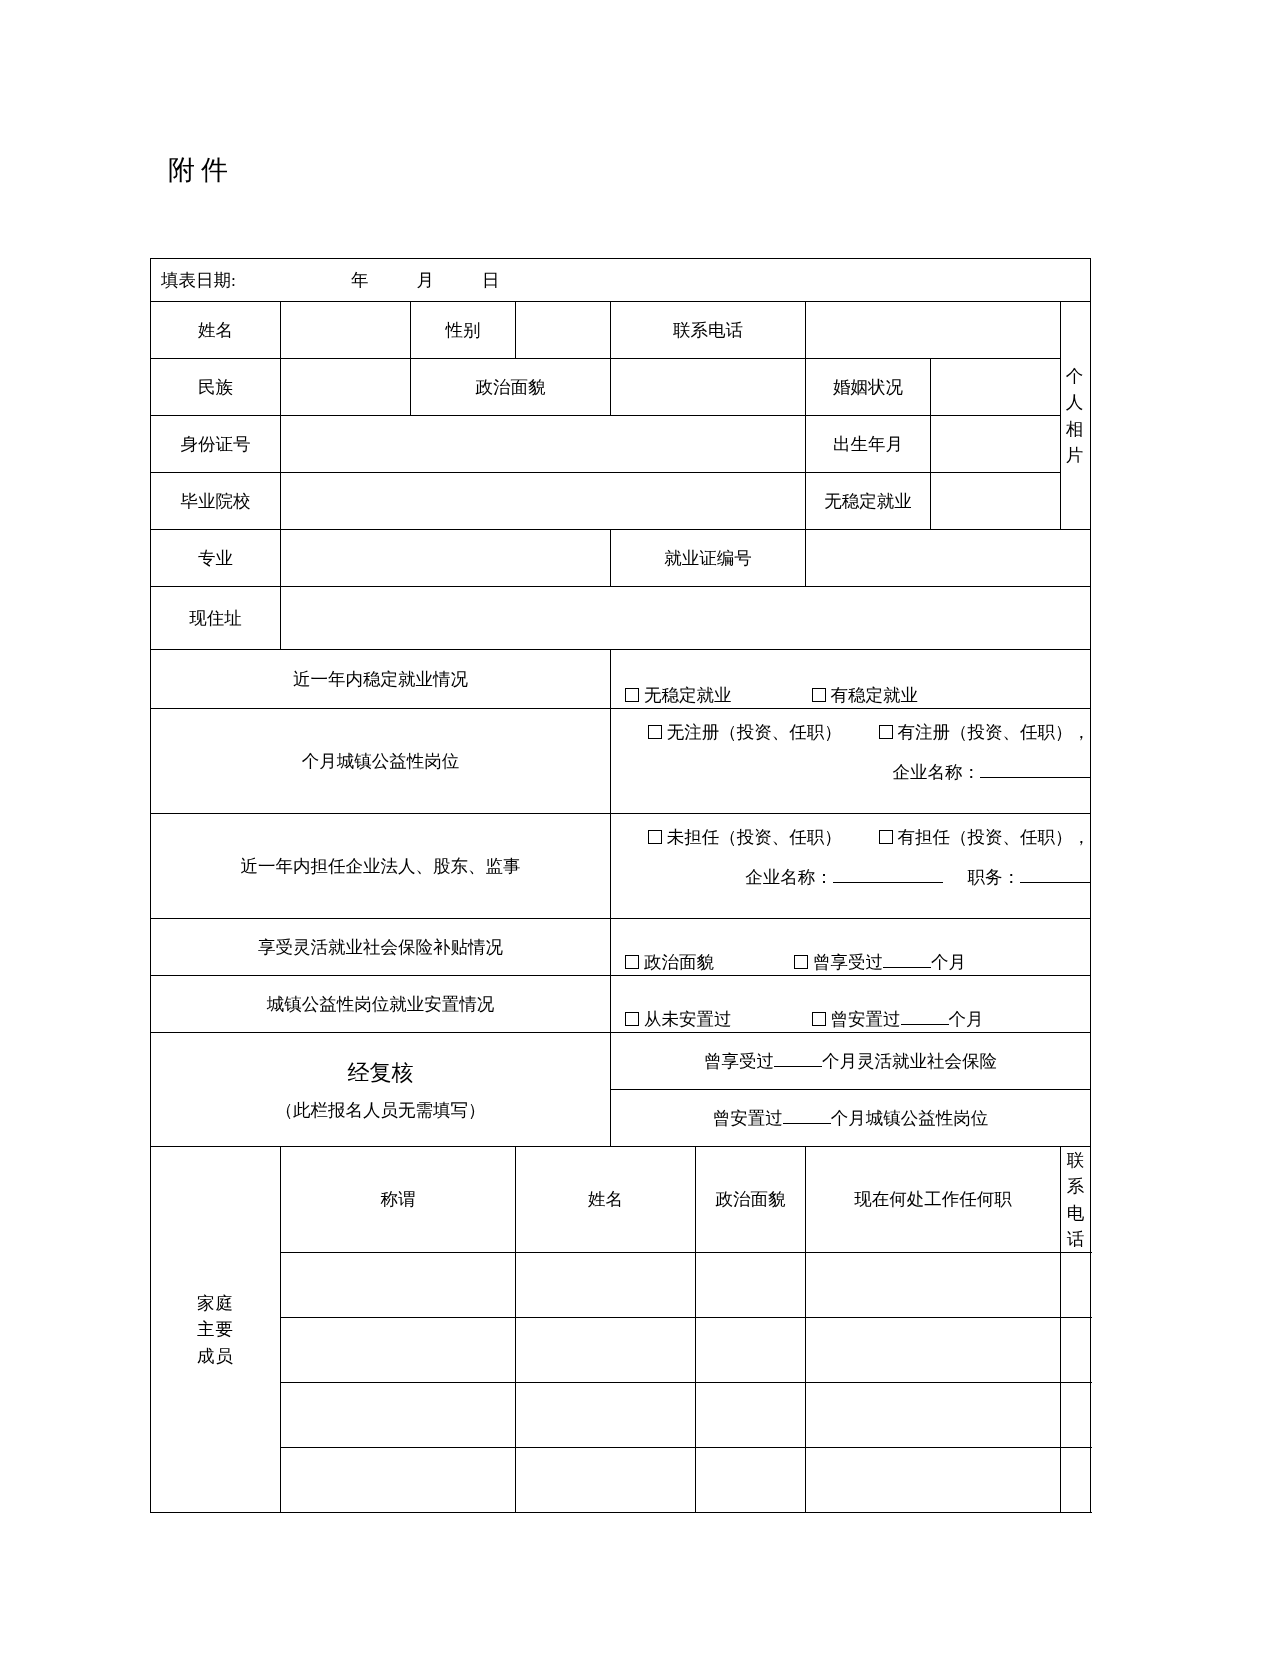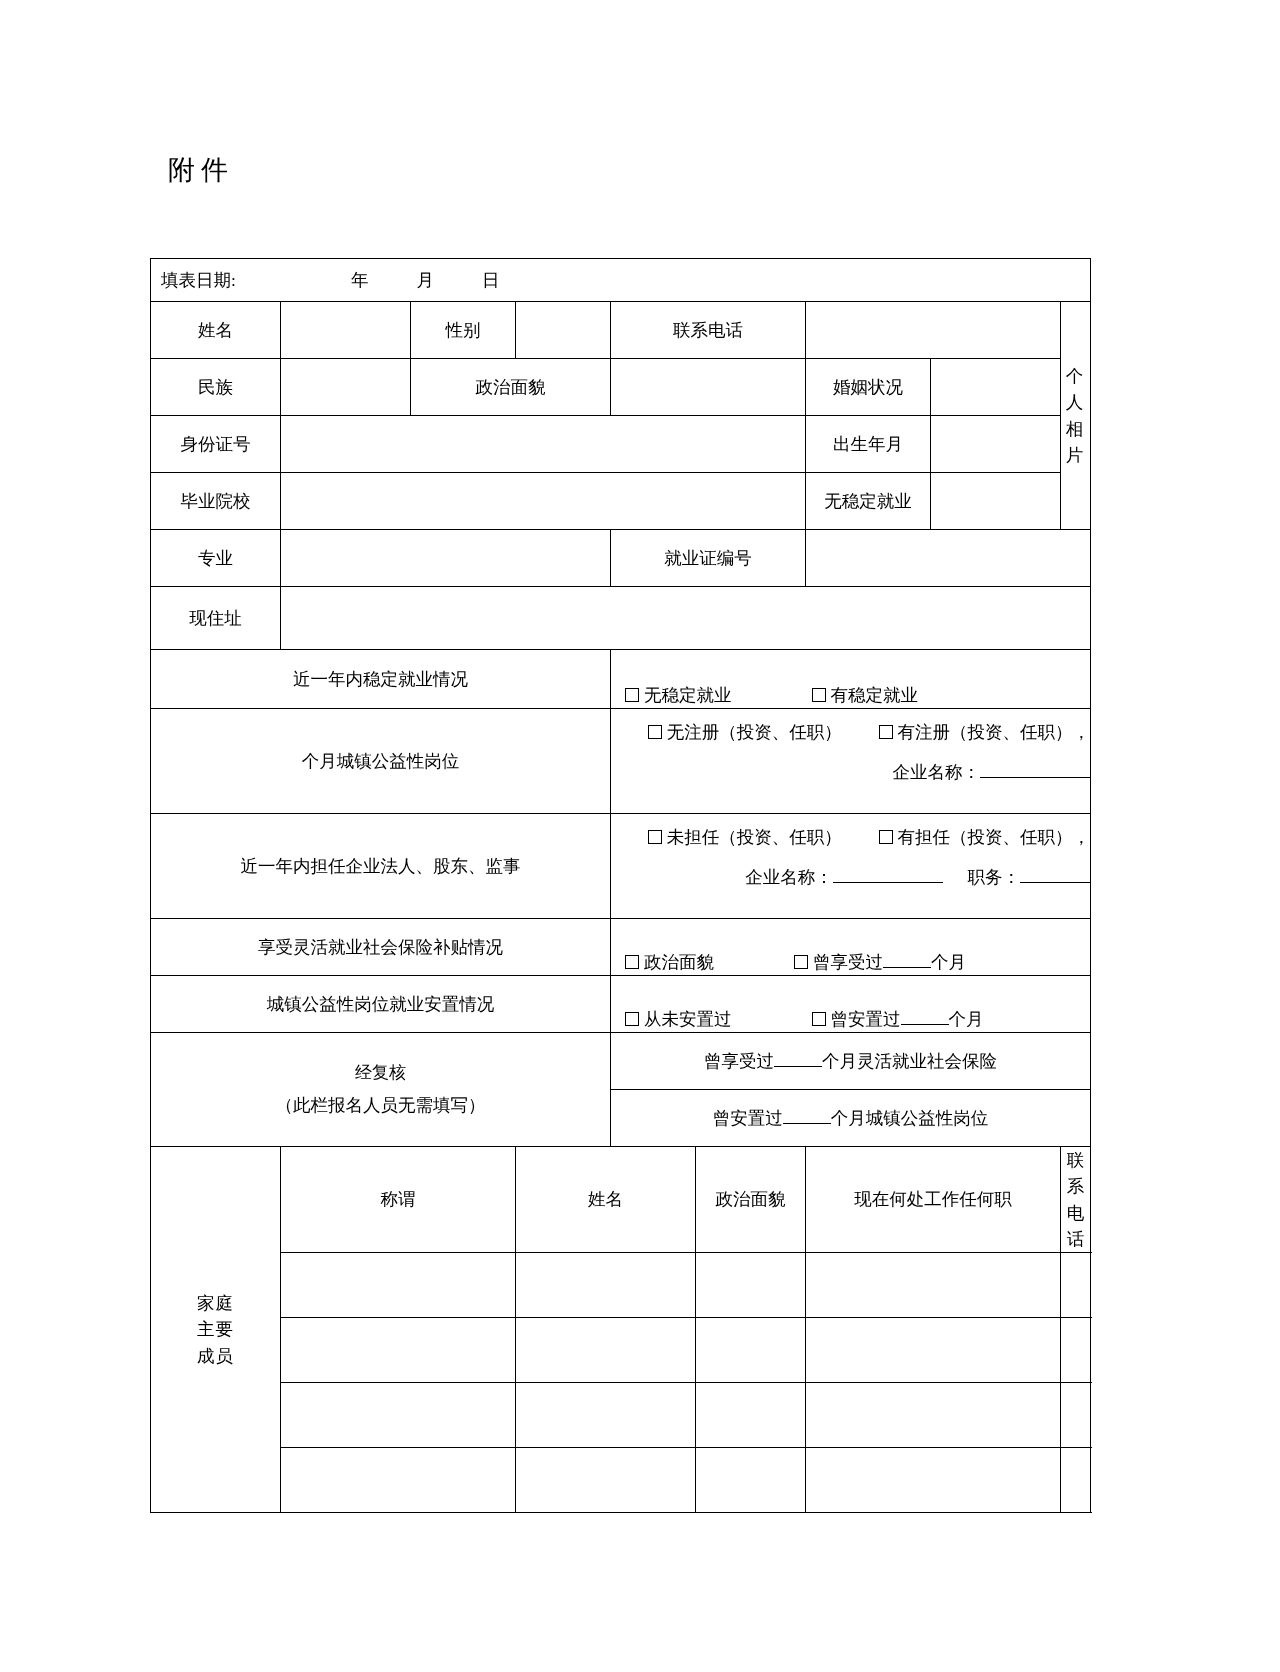--- a/index.html
+++ b/index.html
@@ -116,21 +116,21 @@
   .gap-mid { display: inline-block; width: 28px; }
   .gap-small { display: inline-block; width: 16px; }
   .ul { display: inline-block; border-bottom: 1px solid #000; min-width: 110px; }
   .ul-sm { display: inline-block; border-bottom: 1px solid #000; min-width: 70px; }
   .ul-xs { display: inline-block; border-bottom: 1px solid #000; min-width: 48px; }
 
   .review-label {
     line-height: 1.9;
     padding: 6px 0;
   }
-  .review-label .l1 { font-size: 17px; }
+  .review-label .l1 { font-size: 22px; }
   .review-label .l2 { font-size: 17.5px; }
 
   .fam-vert {
     font-size: 17.5px;
     line-height: 1.9;
     letter-spacing: 1px;
   }
   .fam-vert div { white-space: nowrap; }
   .nowrap { white-space: nowrap; }
 </style>

